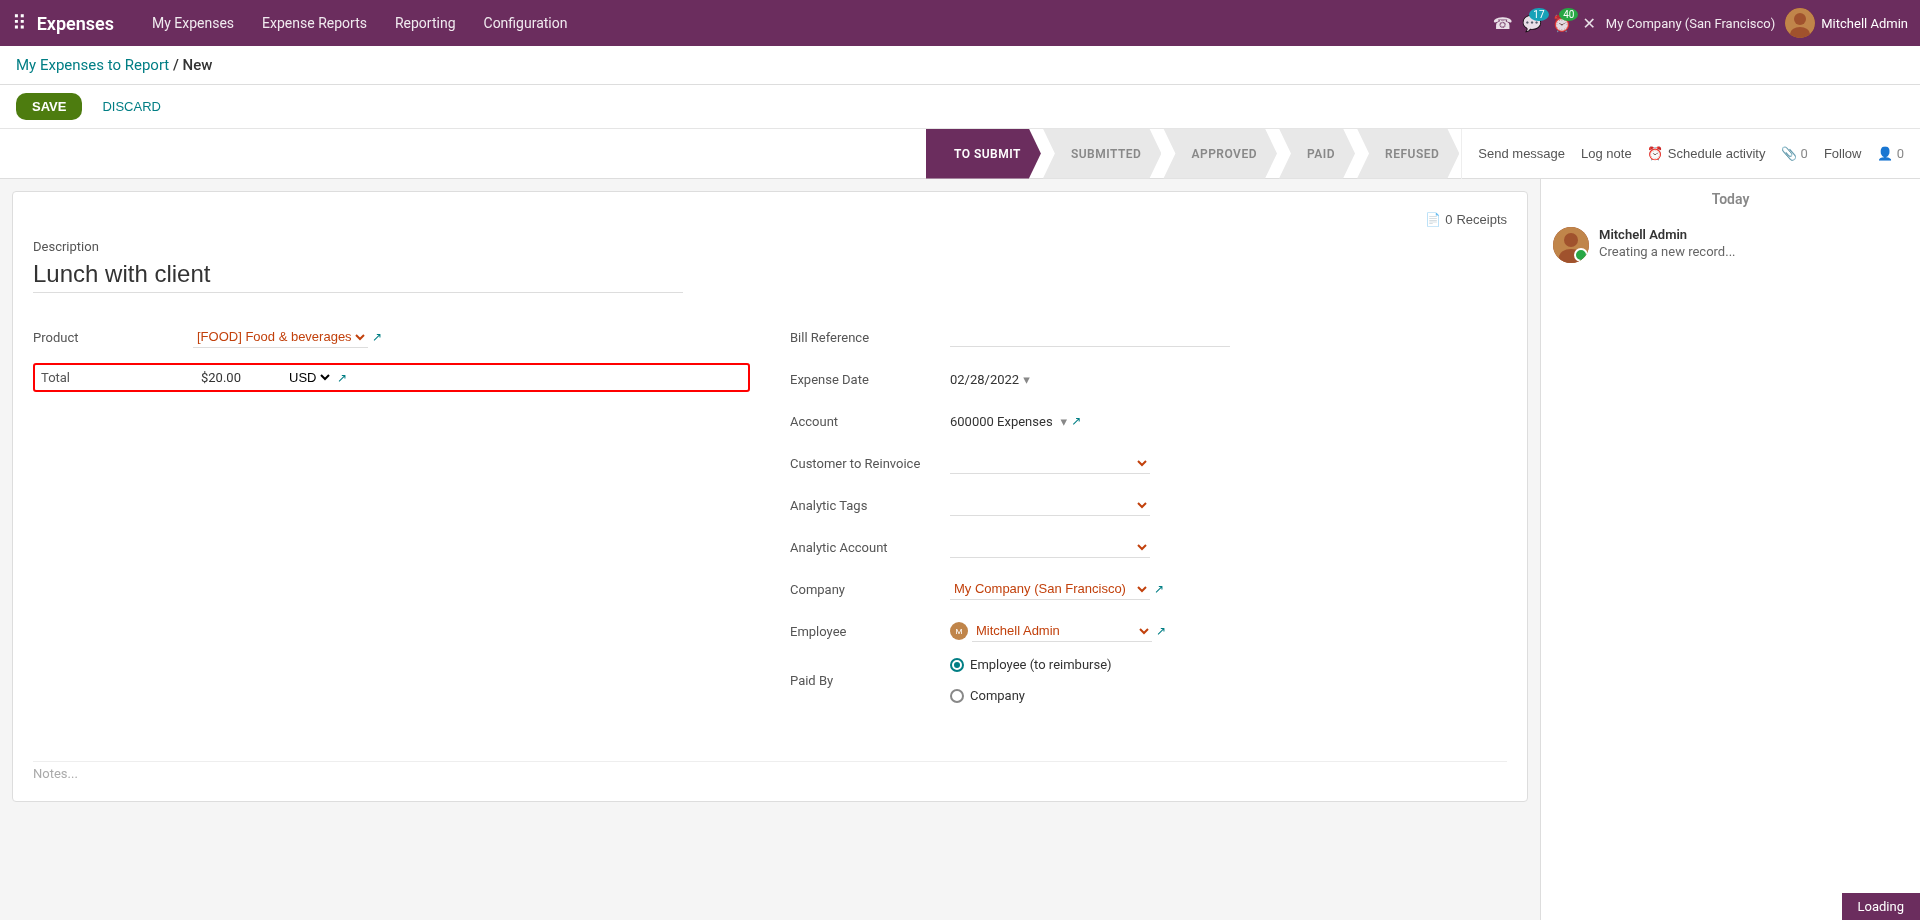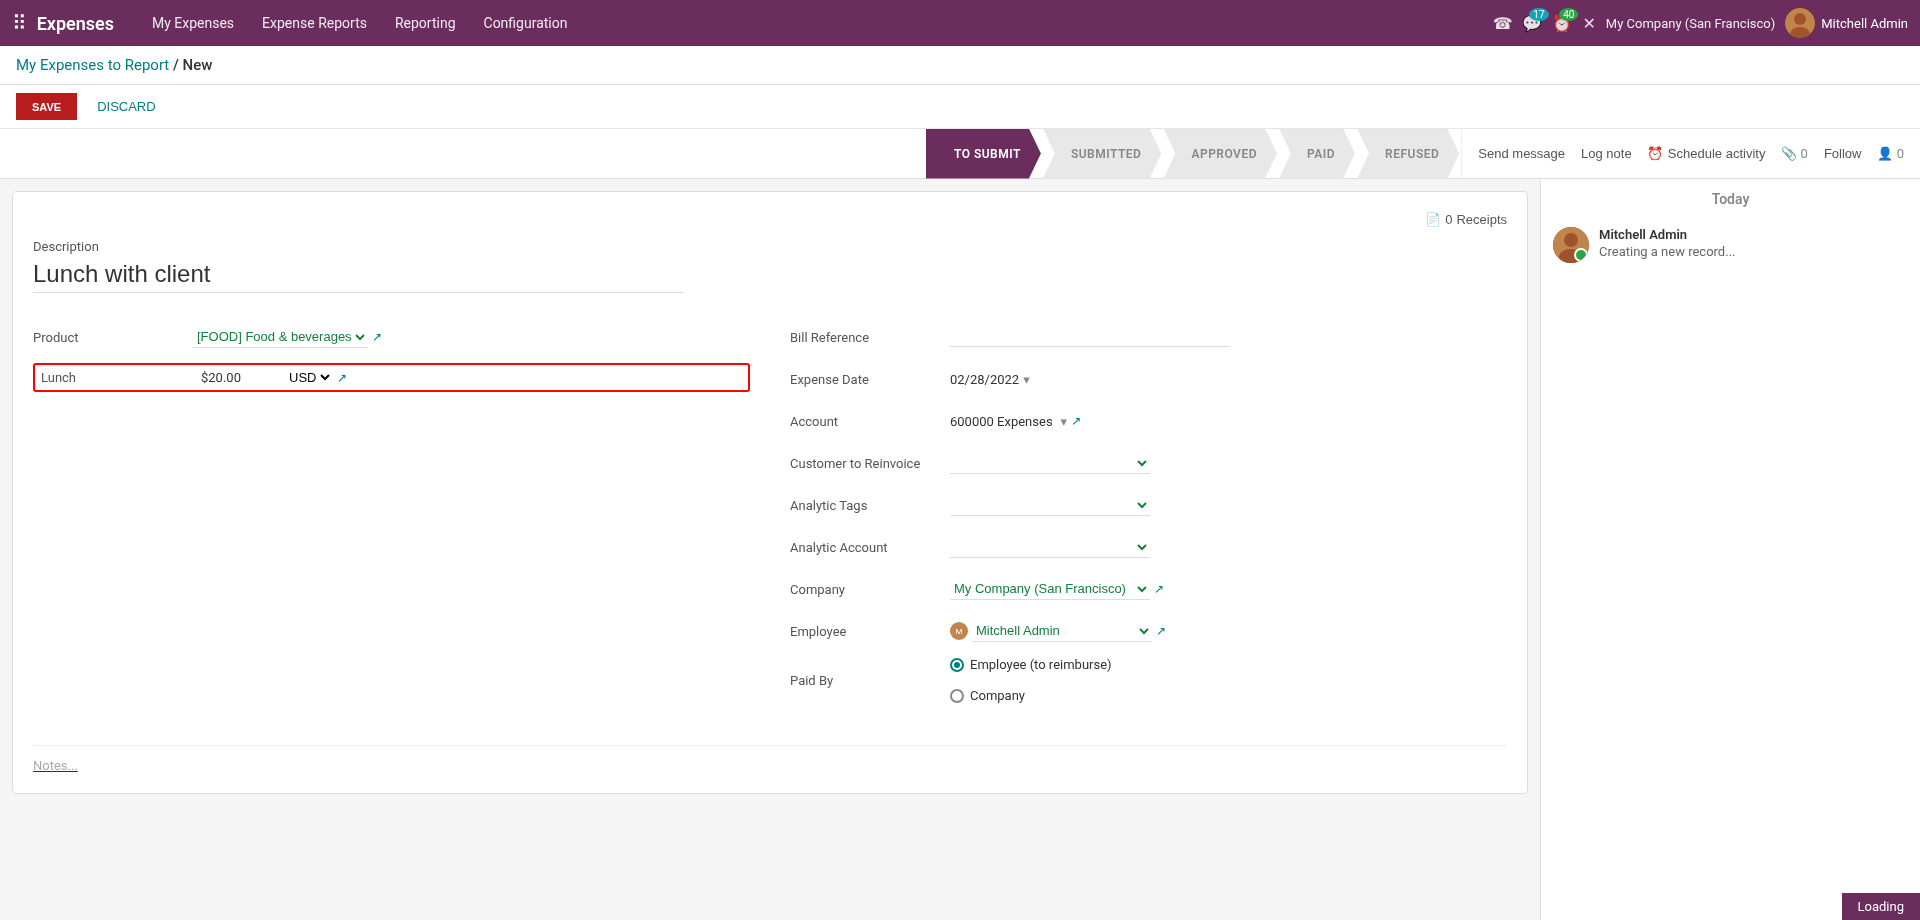--- a/index.html
+++ b/index.html
@@ -41,27 +41,27 @@
 
     
     .action-bar {
       background: white;
       padding: 8px 16px;
       display: flex;
       gap: 8px;
       border-bottom: 1px solid #e5e5e5;
     }
     .btn-save {
-      background: #b91c1c;
+      background: #4d7c0f;
       color: white;
       border: none;
       padding: 6px 16px;
-      border-radius: 0;
+      border-radius: 10px;
       cursor: pointer;
-      font-size: 11px;
+      font-size: 13px;
       font-weight: 600;
     }
     .btn-discard {
       background: transparent;
       color: #017e84;
       border: none;
       padding: 6px 12px;
       cursor: pointer;
       font-size: 13px;
       font-weight: 500;
@@ -201,21 +201,21 @@
       color: #333;
       display: flex;
       align-items: center;
       gap: 4px;
     }
     .form-select {
       border: none;
       border-bottom: 1px solid #ddd;
       background: transparent;
       font-size: 13px;
-      color: #15803d;
+      color: #c2410c;
       cursor: pointer;
       outline: none;
       padding: 2px 0;
     }
     .form-input {
       border: none;
       border-bottom: 1px solid #ddd;
       font-size: 13px;
       outline: none;
       padding: 2px 4px;
@@ -234,24 +234,23 @@
     .total-row .amount { font-size: 13px; color: #333; width: 80px; }
     .total-row .currency-select { border: none; background: transparent; font-size: 13px; cursor: pointer; outline: none; }
 
     .radio-group { display: flex; flex-direction: column; gap: 16px; }
     .radio-item { display: flex; align-items: center; gap: 6px; font-size: 13px; cursor: pointer; }
     .radio-dot { width: 14px; height: 14px; border-radius: 50%; border: 2px solid #888; display: flex; align-items: center; justify-content: center; }
     .radio-dot.checked { border-color: #017e84; }
     .radio-dot.checked::after { content: ''; width: 6px; height: 6px; background: #017e84; border-radius: 50%; }
 
     .notes-area {
-      margin-top: 32px;
+      margin-top: 48px;
       border-top: 1px solid #eee;
-      padding-top: 12px;
-      text-decoration: underline;
+      padding-top: 4px;
     }
     .notes-placeholder { color: #aaa; font-size: 13px; cursor: text; }
 
     .chatter-today { text-align: center; padding: 12px; color: #888; font-size: 14px; font-weight: 600; }
     .chatter-message { display: flex; gap: 10px; padding: 8px 12px; }
     .chatter-avatar { width: 36px; height: 36px; border-radius: 50%; background: #a0522d; flex-shrink: 0; overflow: hidden; position: relative; }
     .chatter-avatar-online::after { content: ''; width: 10px; height: 10px; background: #28a745; border-radius: 50%; position: absolute; bottom: 1px; right: 1px; border: 2px solid white; }
     .chatter-msg-body { flex: 1; }
     .chatter-msg-name { font-weight: 600; font-size: 13px; color: #333; }
     .chatter-msg-text { font-size: 13px; color: #666; margin-top: 2px; }
@@ -377,21 +376,21 @@
             <div class="form-row-label">Product</div>
             <div class="form-row-value">
               <select class="form-select">
                 <option>[FOOD] Food &amp; beverages</option>
               </select>
               <span class="external-link">↗</span>
             </div>
           </div>
 
           <div class="total-row">
-            <div class="form-row-label">Lunch</div>
+            <div class="form-row-label">Total</div>
             <div class="form-row-value">
               <span class="amount">$20.00</span>
               <select class="currency-select">
                 <option>USD</option>
               </select>
               <span class="external-link">↗</span>
             </div>
           </div>
 
         </div>

